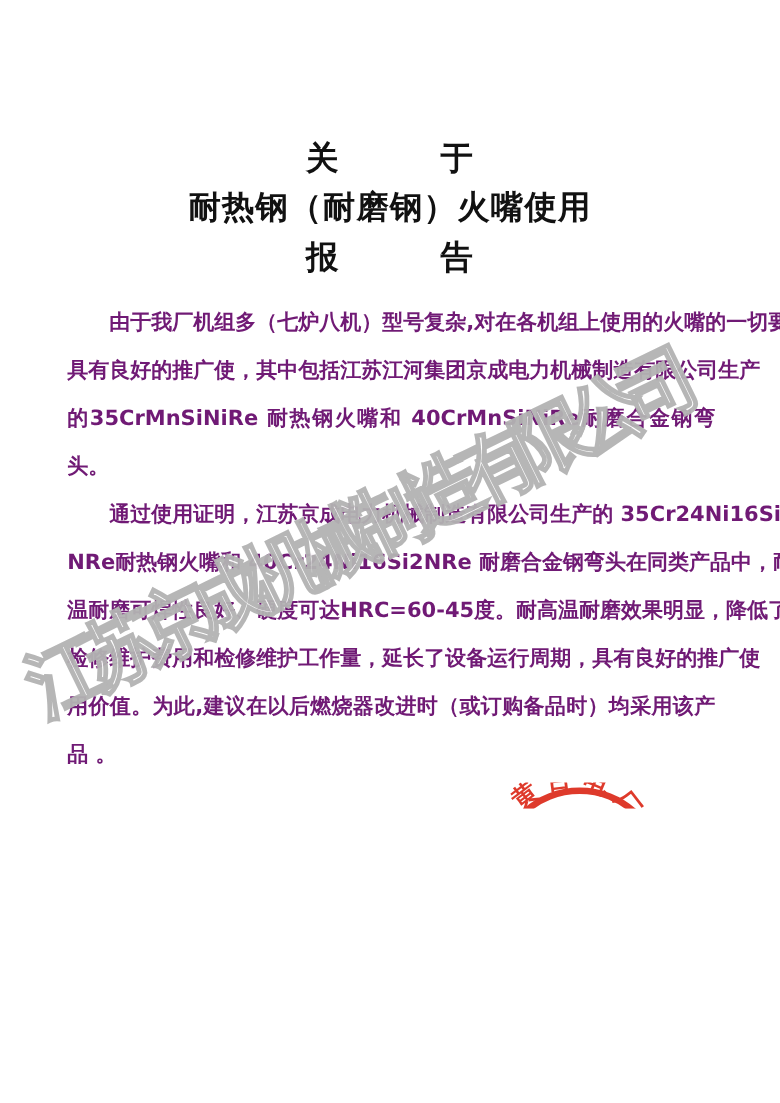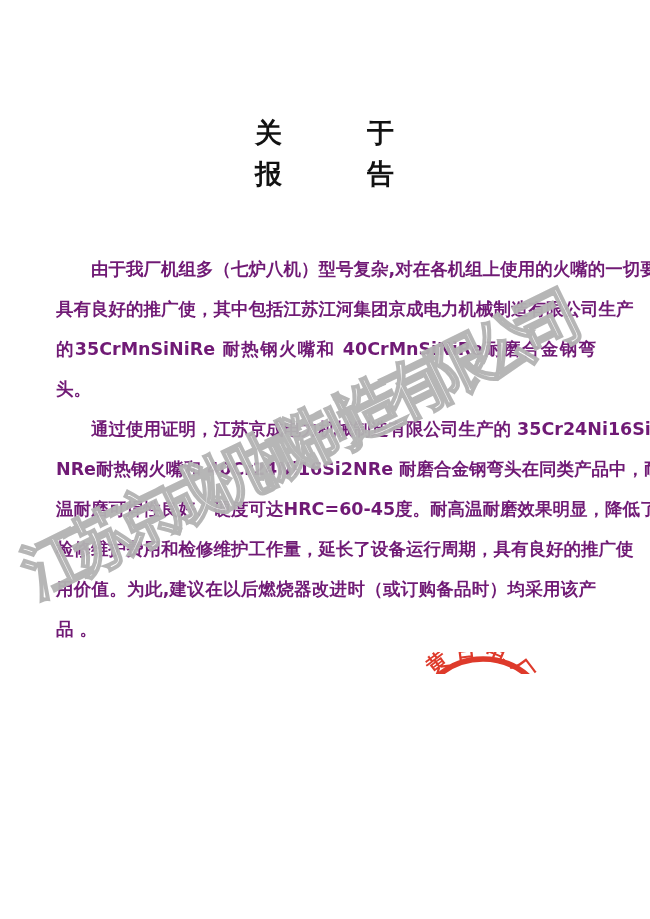--- a/index.html
+++ b/index.html
@@ -65,20 +65,21 @@
   .stamp svg { width: 100%; height: 100%; }
   .stamp text { font-family: "DejaVu Sans", "Liberation Sans", sans-serif; font-weight: bold; }
 </style>
 </head>
 <body>
 
 <div class="page">
 
   <div class="title-block">
     <div class="title-line">关　　　于</div>
+    <div class="title-line">耐热钢（耐磨钢）火嘴使用</div>
     <div class="title-line">报　　　告</div>
   </div>
 
   <div class="body-block">
     <div class="line indent">由于我厂机组多（七炉八机）型号复杂,对在各机组上使用的火嘴的一切要</div>
     <div class="line">具有良好的推广使，其中包括江苏江河集团京成电力机械制造有限公司生产</div>
     <div class="line para-end">的35CrMnSiNiRe 耐热钢火嘴和 40CrMnSiNiRe耐磨合金钢弯头。</div>
     <div class="line indent">通过使用证明，江苏京成电力机械制造有限公司生产的 35Cr24Ni16Si2</div>
     <div class="line">NRe耐热钢火嘴和 40Cr24Ni16Si2NRe 耐磨合金钢弯头在同类产品中，耐高</div>
     <div class="line">温耐磨可焊性良好、硬度可达HRC=60-45度。耐高温耐磨效果明显，降低了</div>

